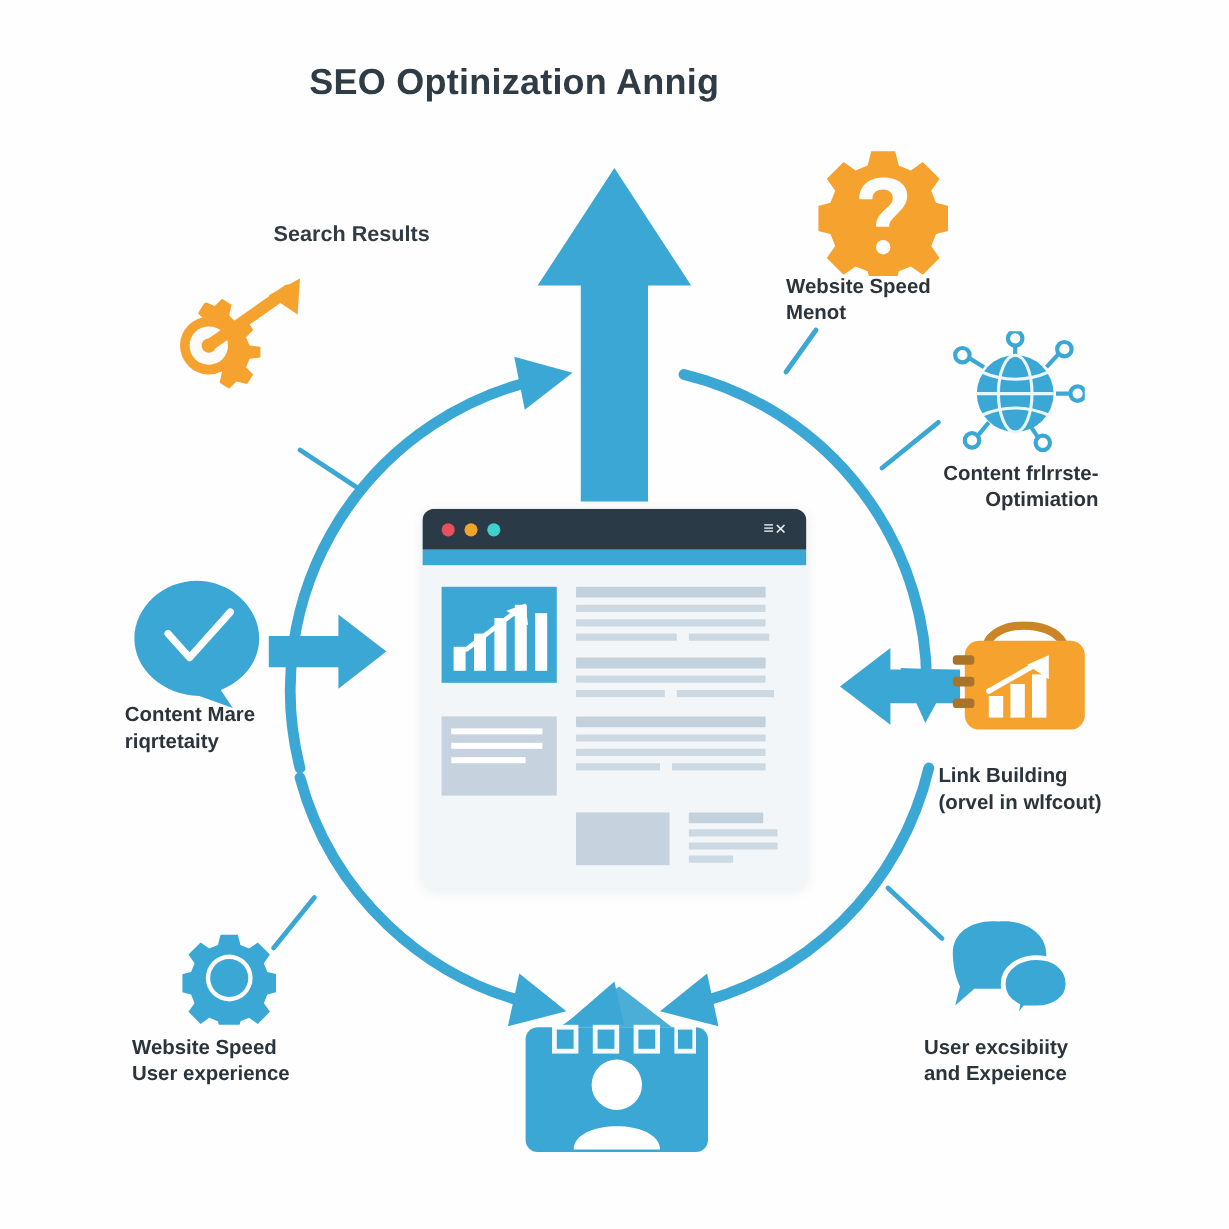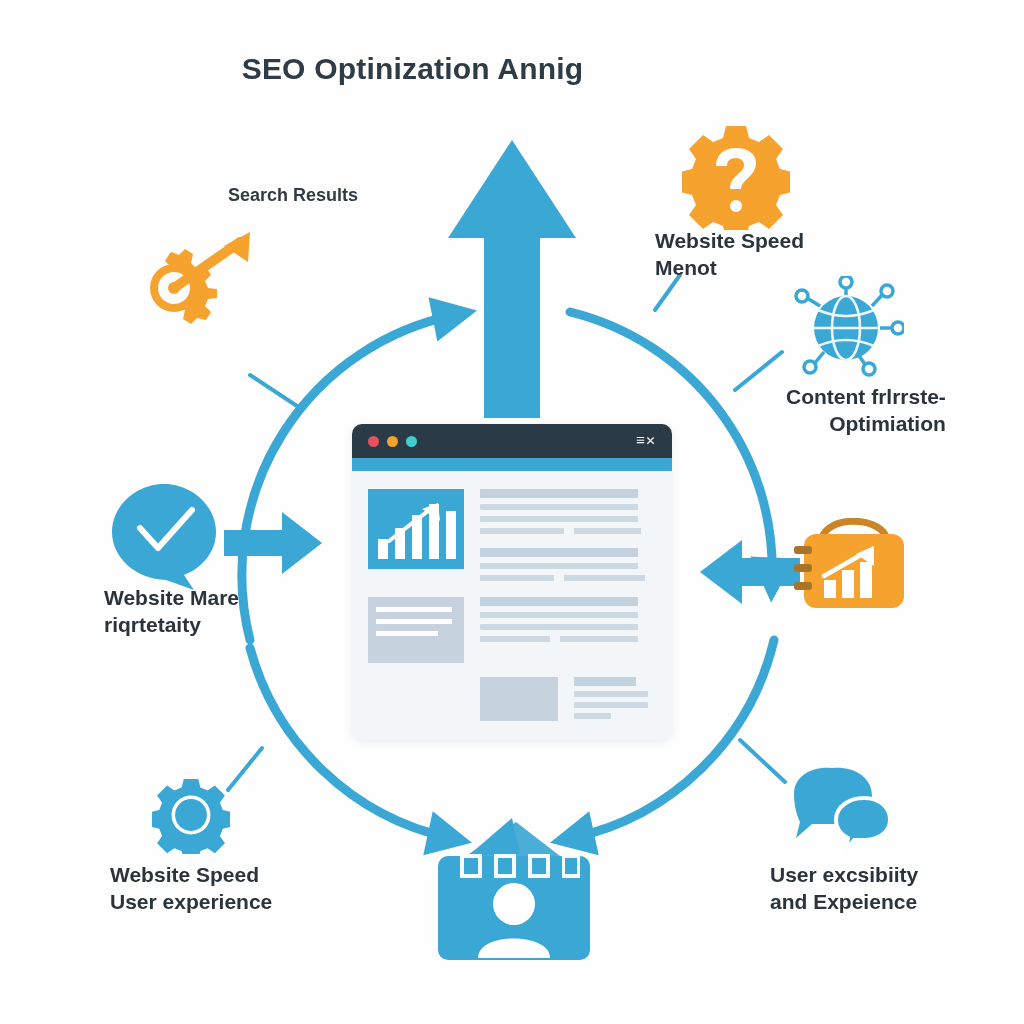--- a/index.html
+++ b/index.html
@@ -16,33 +16,33 @@
   #canvas {
     position: relative;
     width: 1024px;
     height: 1024px;
     background: #fefefe;
   }
   .abs { position: absolute; }
 
   
   #title {
-    left: 0;
+    left: 16px;
     top: 52px;
     width: 825px;
     text-align: center;
     font-size: 30px;
     font-weight: bold;
     color: #2f3b45;
     letter-spacing: 0.2px;
   }
 
   
   .node-label {
-    font-size: 21px;
+    font-size: 17px;
     font-weight: bold;
     color: #2b333b;
     line-height: 1.28;
     white-space: pre-line;
   }
 
   .plain-caption {
     font-size: 18px;
     font-weight: bold;
     color: #323b44;
@@ -320,36 +320,38 @@
       <rect x="4" y="64" width="18" height="8" rx="3"></rect>
     </g>
     <g fill="#ffffff">
       <rect x="34" y="62" width="12" height="18"></rect>
       <rect x="52" y="52" width="12" height="28"></rect>
       <rect x="70" y="44" width="12" height="36"></rect>
       <path d="M 34 58 L 76 34" stroke="#ffffff" stroke-width="4.5" fill="none" stroke-linecap="round"></path>
       <path d="M 84 28 L 84 48 L 66 36 Z"></path>
     </g>
   </svg>
+  <div class="abs node-label" style="left:782px; top:636px;">Link Building
+(orvel in wlfcout)</div>
 
   <svg class="abs" style="left:778px; top:764px;" width="124" height="92" viewBox="0 0 124 92">
     <path d="M 16 30 C 16 12 34 2 54 4 C 74 2 94 12 94 32 C 94 50 76 60 56 60 L 34 60 L 18 74 L 22 58 C 18 50 16 40 16 30 Z" fill="#3ba7d4"></path>
     <path d="M 58 56 C 58 42 72 34 86 34 C 100 34 112 42 112 56 C 112 68 100 76 86 76 L 76 76 L 68 86 L 70 74 C 62 70 58 64 58 56 Z" fill="#3ba7d4" stroke="#fdfdfd" stroke-width="4"></path>
   </svg>
   <div class="abs node-label" style="left:770px; top:862px;">User excsibiity
 and Expeience</div>
 
   <svg class="abs" style="left:152px; top:776px;" width="78" height="78" viewBox="0 0 108 108">
     <path d="M 44 4 l 20 0 l 3 12 l 10 4 l 10 -7 l 14 14 l -7 10 l 4 10 l 12 3 l 0 20 l -12 3 l -4 10 l 7 10 l -14 14 l -10 -7 l -10 4 l -3 12 l -20 0 l -3 -12 l -10 -4 l -10 7 l -14 -14 l 7 -10 l -4 -10 l -12 -3 l 0 -20 l 12 -3 l 4 -10 l -7 -10 l 14 -14 l 10 7 l 10 -4 Z" fill="#3ba7d4"></path>
     <circle cx="54" cy="54" r="27" fill="#fdfdfd"></circle>
     <circle cx="54" cy="54" r="22" fill="#3ba7d4"></circle>
   </svg>
   <div class="abs node-label" style="left:110px; top:862px;">Website Speed
 User experience</div>
 
   <svg class="abs" style="left:108px; top:480px;" width="112" height="110" viewBox="0 0 112 110">
     <path d="M 56 4 C 84 4 108 26 108 52 C 108 72 94 88 76 95 L 86 110 L 58 100 C 28 99 4 78 4 52 C 4 26 28 4 56 4 Z" fill="#3ba7d4"></path>
     <path d="M 32 48 L 50 68 L 84 30" stroke="#ffffff" stroke-width="6" fill="none" stroke-linecap="round" stroke-linejoin="round"></path>
   </svg>
-  <div class="abs node-label" style="left:104px; top:585px;">Website Mare
+  <div class="abs node-label" style="left:104px; top:585px;">Content Mare
 riqrtetaity</div>
 
 </div>
 
 </body></html>

